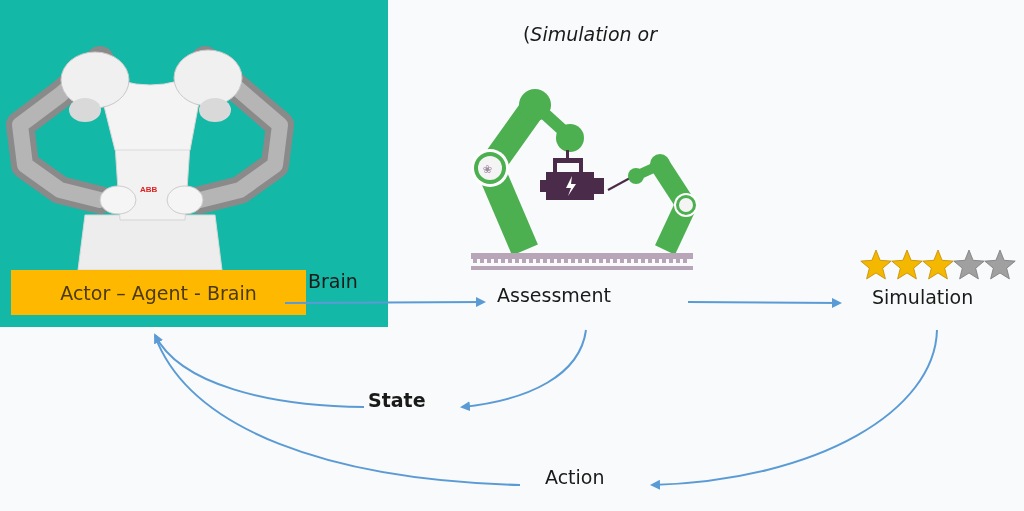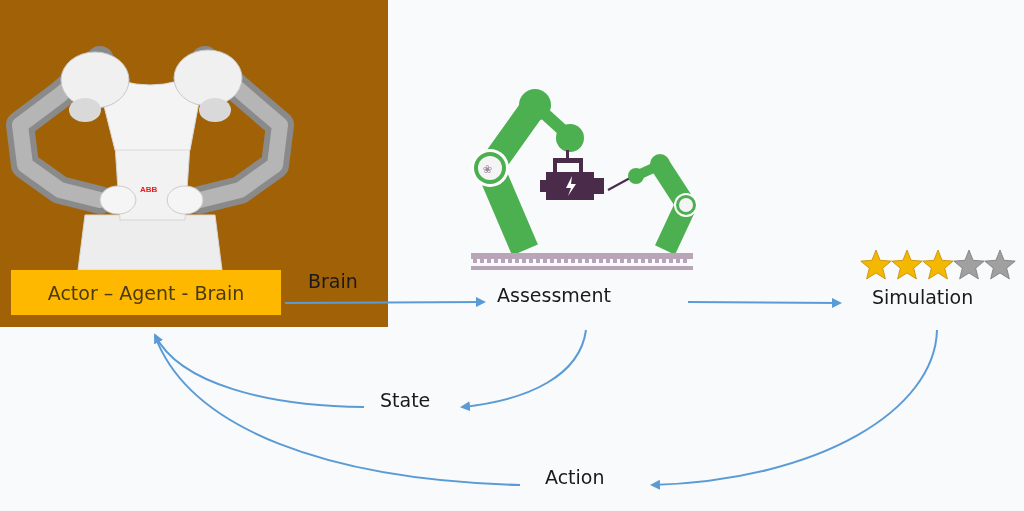--- a/index.html
+++ b/index.html
@@ -1,20 +1,20 @@
 <!DOCTYPE html>
 <html><head>
 <meta charset="utf-8">
 <style>
   html, body { margin:0; padding:0; }
   body { width:1024px; height:511px; background:#f9fafb; position:relative; overflow:hidden;
          font-family:"DejaVu Sans", sans-serif; color:#1a1a1a; }
-  .photo-panel { position:absolute; left:0; top:0; width:388px; height:327px; background:#a16207; }
+  .photo-panel { position:absolute; left:0; top:0; width:388px; height:327px; background:#14b8a6; }
   .label { position:absolute; font-size:19px; white-space:nowrap; }
-  .agent-box { position:absolute; left:11px; top:270px; width:270px; height:45px; background:#ffb800;
+  .agent-box { position:absolute; left:11px; top:270px; width:295px; height:45px; background:#ffb800;
                display:flex; align-items:center; justify-content:center; font-size:19px; color:#4a3a10; }
   .subtitle { position:absolute; left:480px; top:20px; width:220px; text-align:center; font-size:19px; line-height:28px; }
   .subtitle i { font-style:italic; }
   svg { position:absolute; left:0; top:0; }
 </style>
 </head>
 <body>
 
 <div class="photo-panel">
   <svg width="388" height="327">
@@ -37,20 +37,21 @@
     <ellipse cx="215" cy="110" rx="16" ry="12" fill="#d9d9d9"></ellipse>
     <ellipse cx="185" cy="200" rx="18" ry="14" fill="#f5f5f5" stroke="#ccc"></ellipse>
   </svg>
 </div>
 
 <div class="agent-box">
   <span>Actor – Agent - Brain</span>
 </div>
 
 <div class="subtitle">
+  <div><span>(</span><i>Simulation or</i></div>
 </div>
 
 <svg width="1024" height="511">
   <g>
     <path d="M490 168 L535 105" stroke="#4caf50" stroke-width="26" stroke-linecap="round"></path>
     <path d="M490 168 L525 250" stroke="#4caf50" stroke-width="28"></path>
     <path d="M535 105 L568 135" stroke="#4caf50" stroke-width="12"></path>
     <circle cx="535" cy="105" r="16" fill="#4caf50"></circle>
     <circle cx="570" cy="138" r="14" fill="#4caf50"></circle>
     <circle cx="490" cy="168" r="19" fill="#ffffff"></circle>
@@ -138,14 +139,14 @@
       <path d="M907.0 250.0 L911.1 260.3 L922.2 261.1 L913.7 268.2 L916.4 278.9 L907.0 273.0 L897.6 278.9 L900.3 268.2 L891.8 261.1 L902.9 260.3 Z" fill="#f5b800" stroke="#c08a00" stroke-width="0.8"></path>
       <path d="M938.0 250.0 L942.1 260.3 L953.2 261.1 L944.7 268.2 L947.4 278.9 L938.0 273.0 L928.6 278.9 L931.3 268.2 L922.8 261.1 L933.9 260.3 Z" fill="#f5b800" stroke="#c08a00" stroke-width="0.8"></path>
       <path d="M969.0 250.0 L973.1 260.3 L984.2 261.1 L975.7 268.2 L978.4 278.9 L969.0 273.0 L959.6 278.9 L962.3 268.2 L953.8 261.1 L964.9 260.3 Z" fill="#a0a0a0" stroke="#7a7a7a" stroke-width="0.8"></path>
       <path d="M1000.0 250.0 L1004.1 260.3 L1015.2 261.1 L1006.7 268.2 L1009.4 278.9 L1000.0 273.0 L990.6 278.9 L993.3 268.2 L984.8 261.1 L995.9 260.3 Z" fill="#a0a0a0" stroke="#7a7a7a" stroke-width="0.8"></path>
     </g>
 </svg>
 
 <div class="label" style="left:308px; top:270px;">Brain</div>
 <div class="label" style="left:497px; top:284px;">Assessment</div>
 <div class="label" style="left:872px; top:286px;">Simulation</div>
-<div class="label" style="left:380px; top:389px;">State</div>
+<div class="label" style="left:368px; top:389px;font-weight:bold;">State</div>
 <div class="label" style="left:545px; top:466px;">Action</div>
 
 </body></html>

